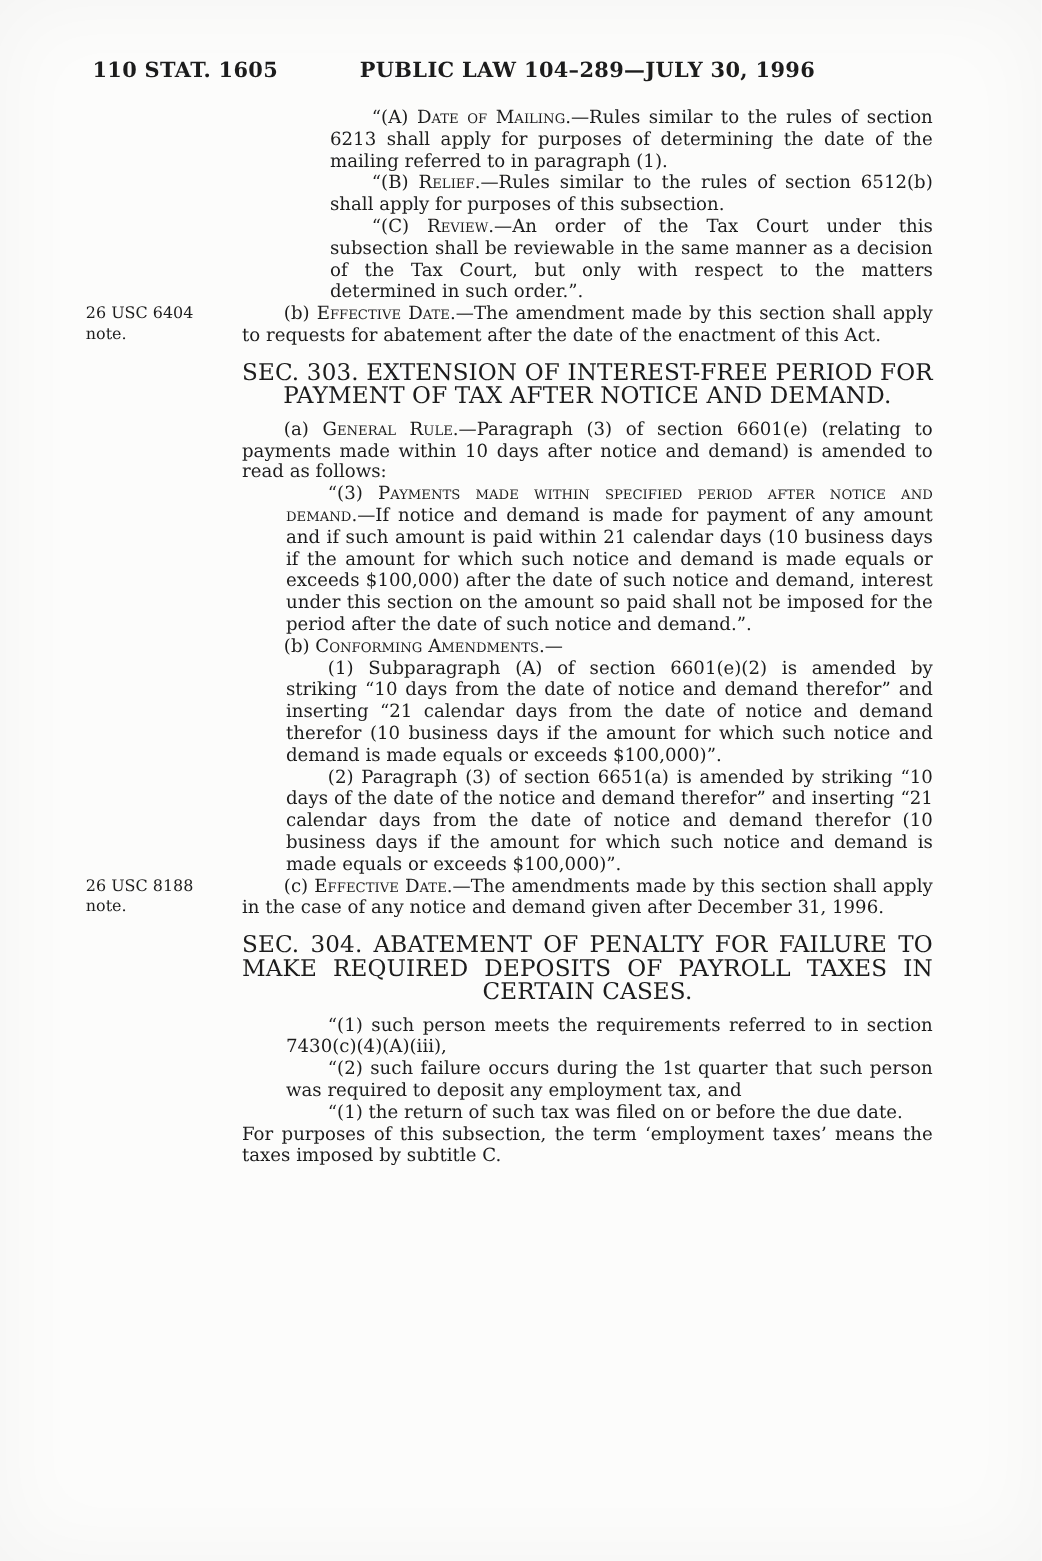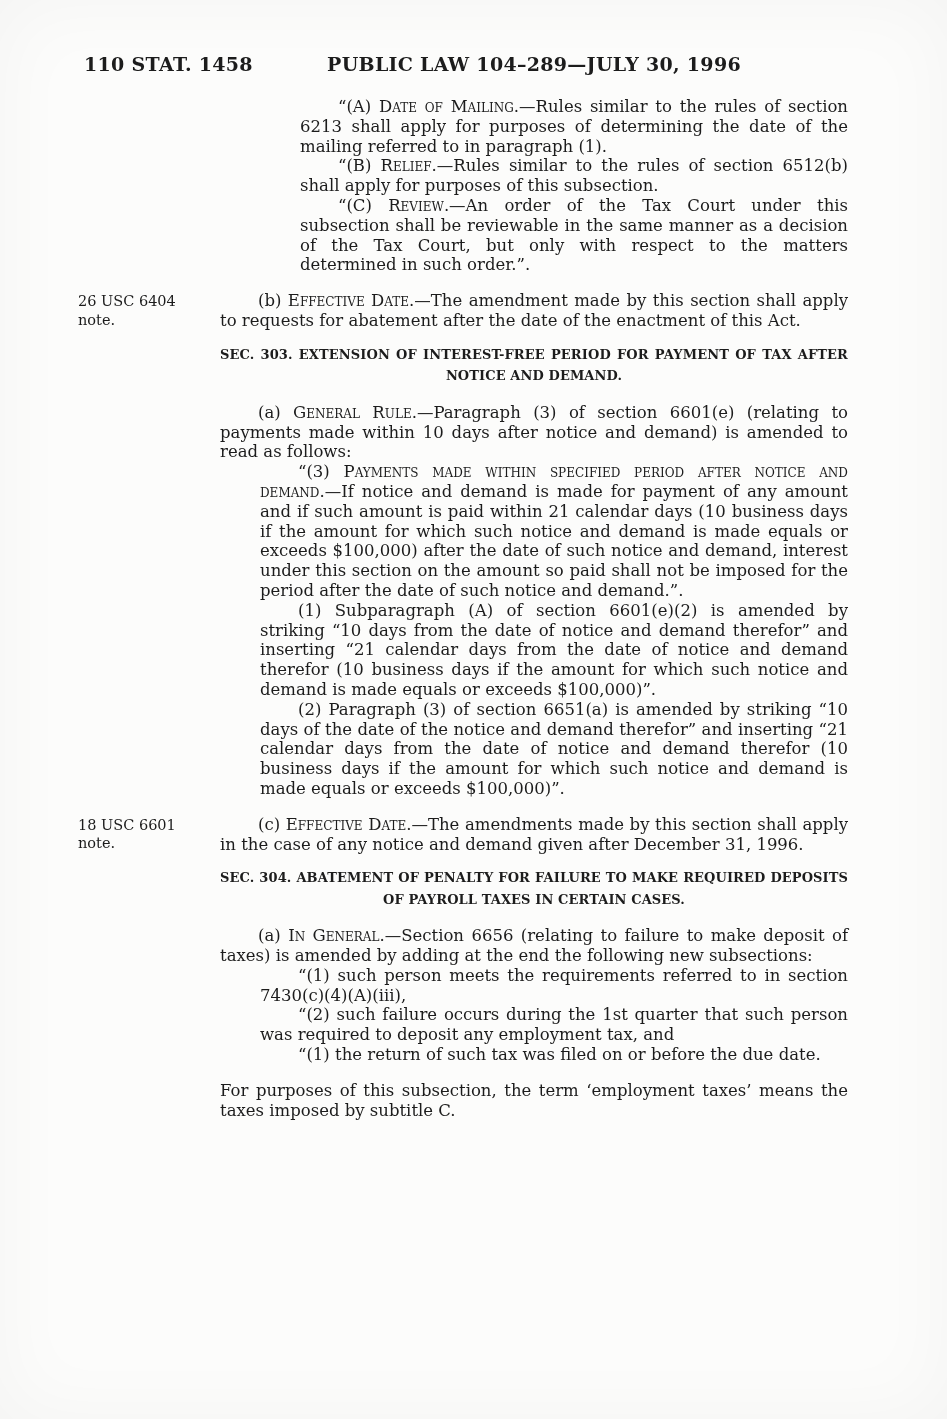--- a/index.html
+++ b/index.html
@@ -20,56 +20,56 @@
   .law{
     position:absolute;left:220px;top:0;width:628px;
     text-align:center;font-weight:bold;font-size:19px;letter-spacing:.3px;white-space:nowrap;
   }
   .doc-body{position:absolute;top:97px;left:0;width:842px;}
   .para{
     margin:0;position:relative;
     font-size:16.5px;line-height:19.8px;
     text-align:justify;
   }
-  .lvl0{margin-left:220px;width:628px;text-indent:38px;margin-top:16px;}
+  .lvl0{margin-left:220px;width:628px;text-indent:38px;}
   .lvl0.flush{text-indent:0;}
   .lvl1{margin-left:260px;width:588px;text-indent:38px;}
   .lvl2{margin-left:300px;width:548px;text-indent:38px;}
   .heading{
     margin:13px 0 9px 220px;width:628px;
-    font-weight:bold;font-size:13px;line-height:21.5px;
+    font-weight:normal;font-size:21px;line-height:21.5px;
     text-indent:0;letter-spacing:.1px;
     text-align:justify;text-align-last:center;
   }
   .sc{font-variant:small-caps;}
   .margin-note{
     position:absolute;left:-142px;top:1px;width:112px;
     font-size:14.5px;line-height:18.5px;
     text-align:left;text-indent:0;white-space:normal;
   }
 </style>
 </head>
 <body>
 
 <div class="page">
   <header class="page-header">
-    <span class="stat">110 STAT. 1458</span>
+    <span class="stat">110 STAT. 1605</span>
     <span class="law">PUBLIC LAW 104–289—JULY 30, 1996</span>
   </header>
   <main class="doc-body" id="doc-body">
       <p class="para lvl2"><span>“(A) </span><span class="sc">Date of Mailing</span><span>.—Rules similar to the rules of section 6213 shall apply for purposes of determining the date of the mailing referred to in paragraph (1).</span></p>
       <p class="para lvl2"><span>“(B) </span><span class="sc">Relief</span><span>.—Rules similar to the rules of section 6512(b) shall apply for purposes of this subsection.</span></p>
       <p class="para lvl2"><span>“(C) </span><span class="sc">Review</span><span>.—An order of the Tax Court under this subsection shall be reviewable in the same manner as a decision of the Tax Court, but only with respect to the matters determined in such order.”.</span></p>
       <p class="para lvl0"><span class="margin-note">26 USC 6404 note.</span><span>(b) </span><span class="sc">Effective Date</span><span>.—The amendment made by this section shall apply to requests for abatement after the date of the enactment of this Act.</span></p>
       <p class="para heading"><span>SEC. 303. EXTENSION OF INTEREST-FREE PERIOD FOR PAYMENT OF TAX AFTER NOTICE AND DEMAND.</span></p>
       <p class="para lvl0"><span>(a) </span><span class="sc">General Rule</span><span>.—Paragraph (3) of section 6601(e) (relating to payments made within 10 days after notice and demand) is amended to read as follows:</span></p>
       <p class="para lvl1"><span>“(3) </span><span class="sc">Payments made within specified period after notice and demand</span><span>.—If notice and demand is made for payment of any amount and if such amount is paid within 21 calendar days (10 business days if the amount for which such notice and demand is made equals or exceeds $100,000) after the date of such notice and demand, interest under this section on the amount so paid shall not be imposed for the period after the date of such notice and demand.”.</span></p>
+      <p class="para lvl0"><span>(b) </span><span class="sc">Conforming Amendments</span><span>.—</span></p>
       <p class="para lvl1"><span>(1) Subparagraph (A) of section 6601(e)(2) is amended by striking “10 days from the date of notice and demand therefor” and inserting “21 calendar days from the date of notice and demand therefor (10 business days if the amount for which such notice and demand is made equals or exceeds $100,000)”.</span></p>
       <p class="para lvl1"><span>(2) Paragraph (3) of section 6651(a) is amended by striking “10 days of the date of the notice and demand therefor” and inserting “21 calendar days from the date of notice and demand therefor (10 business days if the amount for which such notice and demand is made equals or exceeds $100,000)”.</span></p>
-      <p class="para lvl0"><span class="margin-note">18 USC 6601 note.</span><span>(c) </span><span class="sc">Effective Date</span><span>.—The amendments made by this section shall apply in the case of any notice and demand given after December 31, 1996.</span></p>
+      <p class="para lvl0"><span class="margin-note">26 USC 8188 note.</span><span>(c) </span><span class="sc">Effective Date</span><span>.—The amendments made by this section shall apply in the case of any notice and demand given after December 31, 1996.</span></p>
       <p class="para heading"><span>SEC. 304. ABATEMENT OF PENALTY FOR FAILURE TO MAKE REQUIRED DEPOSITS OF PAYROLL TAXES IN CERTAIN CASES.</span></p>
-      <p class="para lvl0"><span>(a) </span><span class="sc">In General</span><span>.—Section 6656 (relating to failure to make deposit of taxes) is amended by adding at the end the following new subsections:</span></p>
       <p class="para lvl1"><span>“(1) such person meets the requirements referred to in section 7430(c)(4)(A)(iii),</span></p>
       <p class="para lvl1"><span>“(2) such failure occurs during the 1st quarter that such person was required to deposit any employment tax, and</span></p>
       <p class="para lvl1"><span>“(1) the return of such tax was filed on or before the due date.</span></p>
       <p class="para lvl0 flush"><span>For purposes of this subsection, the term ‘employment taxes’ means the taxes imposed by subtitle C.</span></p>
     </main>
 </div>
 
 </body></html>

